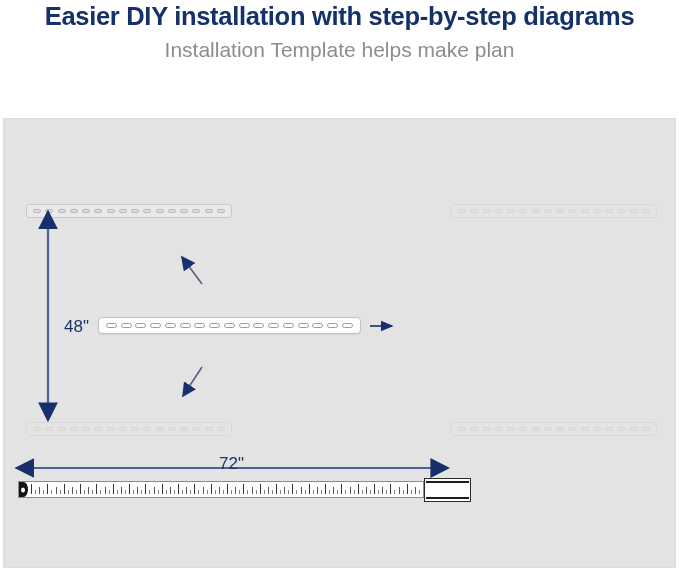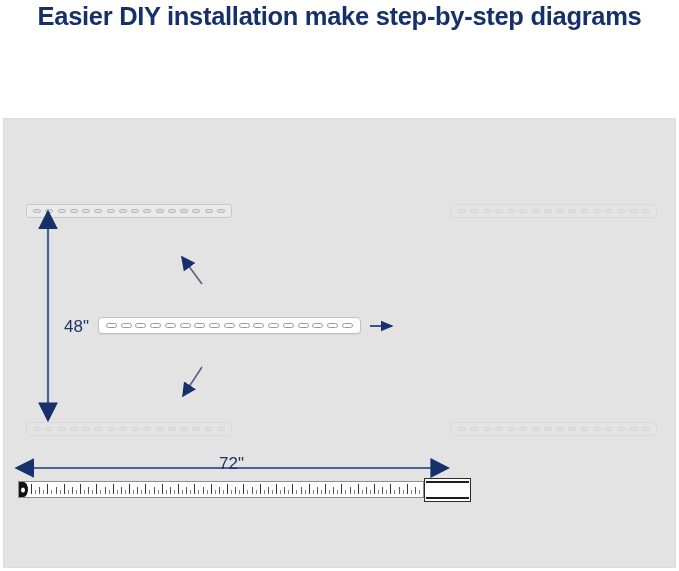--- a/index.html
+++ b/index.html
@@ -216,21 +216,22 @@
   }
   .tape-case .edge.top { top: 2px; }
   .tape-case .edge.bottom { bottom: 2px; }
 </style>
 </head>
 <body>
 
 <div class="page">
 
   <div class="header">
-    <div class="title">Easier DIY installation make step-by-step diagrams</div>
+    <div class="title">Easier DIY installation with step-by-step diagrams</div>
+    <div class="subtitle">Installation Template helps make plan</div>
   </div>
 
   <div class="panel">
 
     <div class="bar" id="bar-top-left" style="left:22px; top:85px; width:206px; height:14px;">
         <span class="slot"></span>
         <span class="slot"></span>
         <span class="slot"></span>
         <span class="slot"></span>
         <span class="slot"></span>

